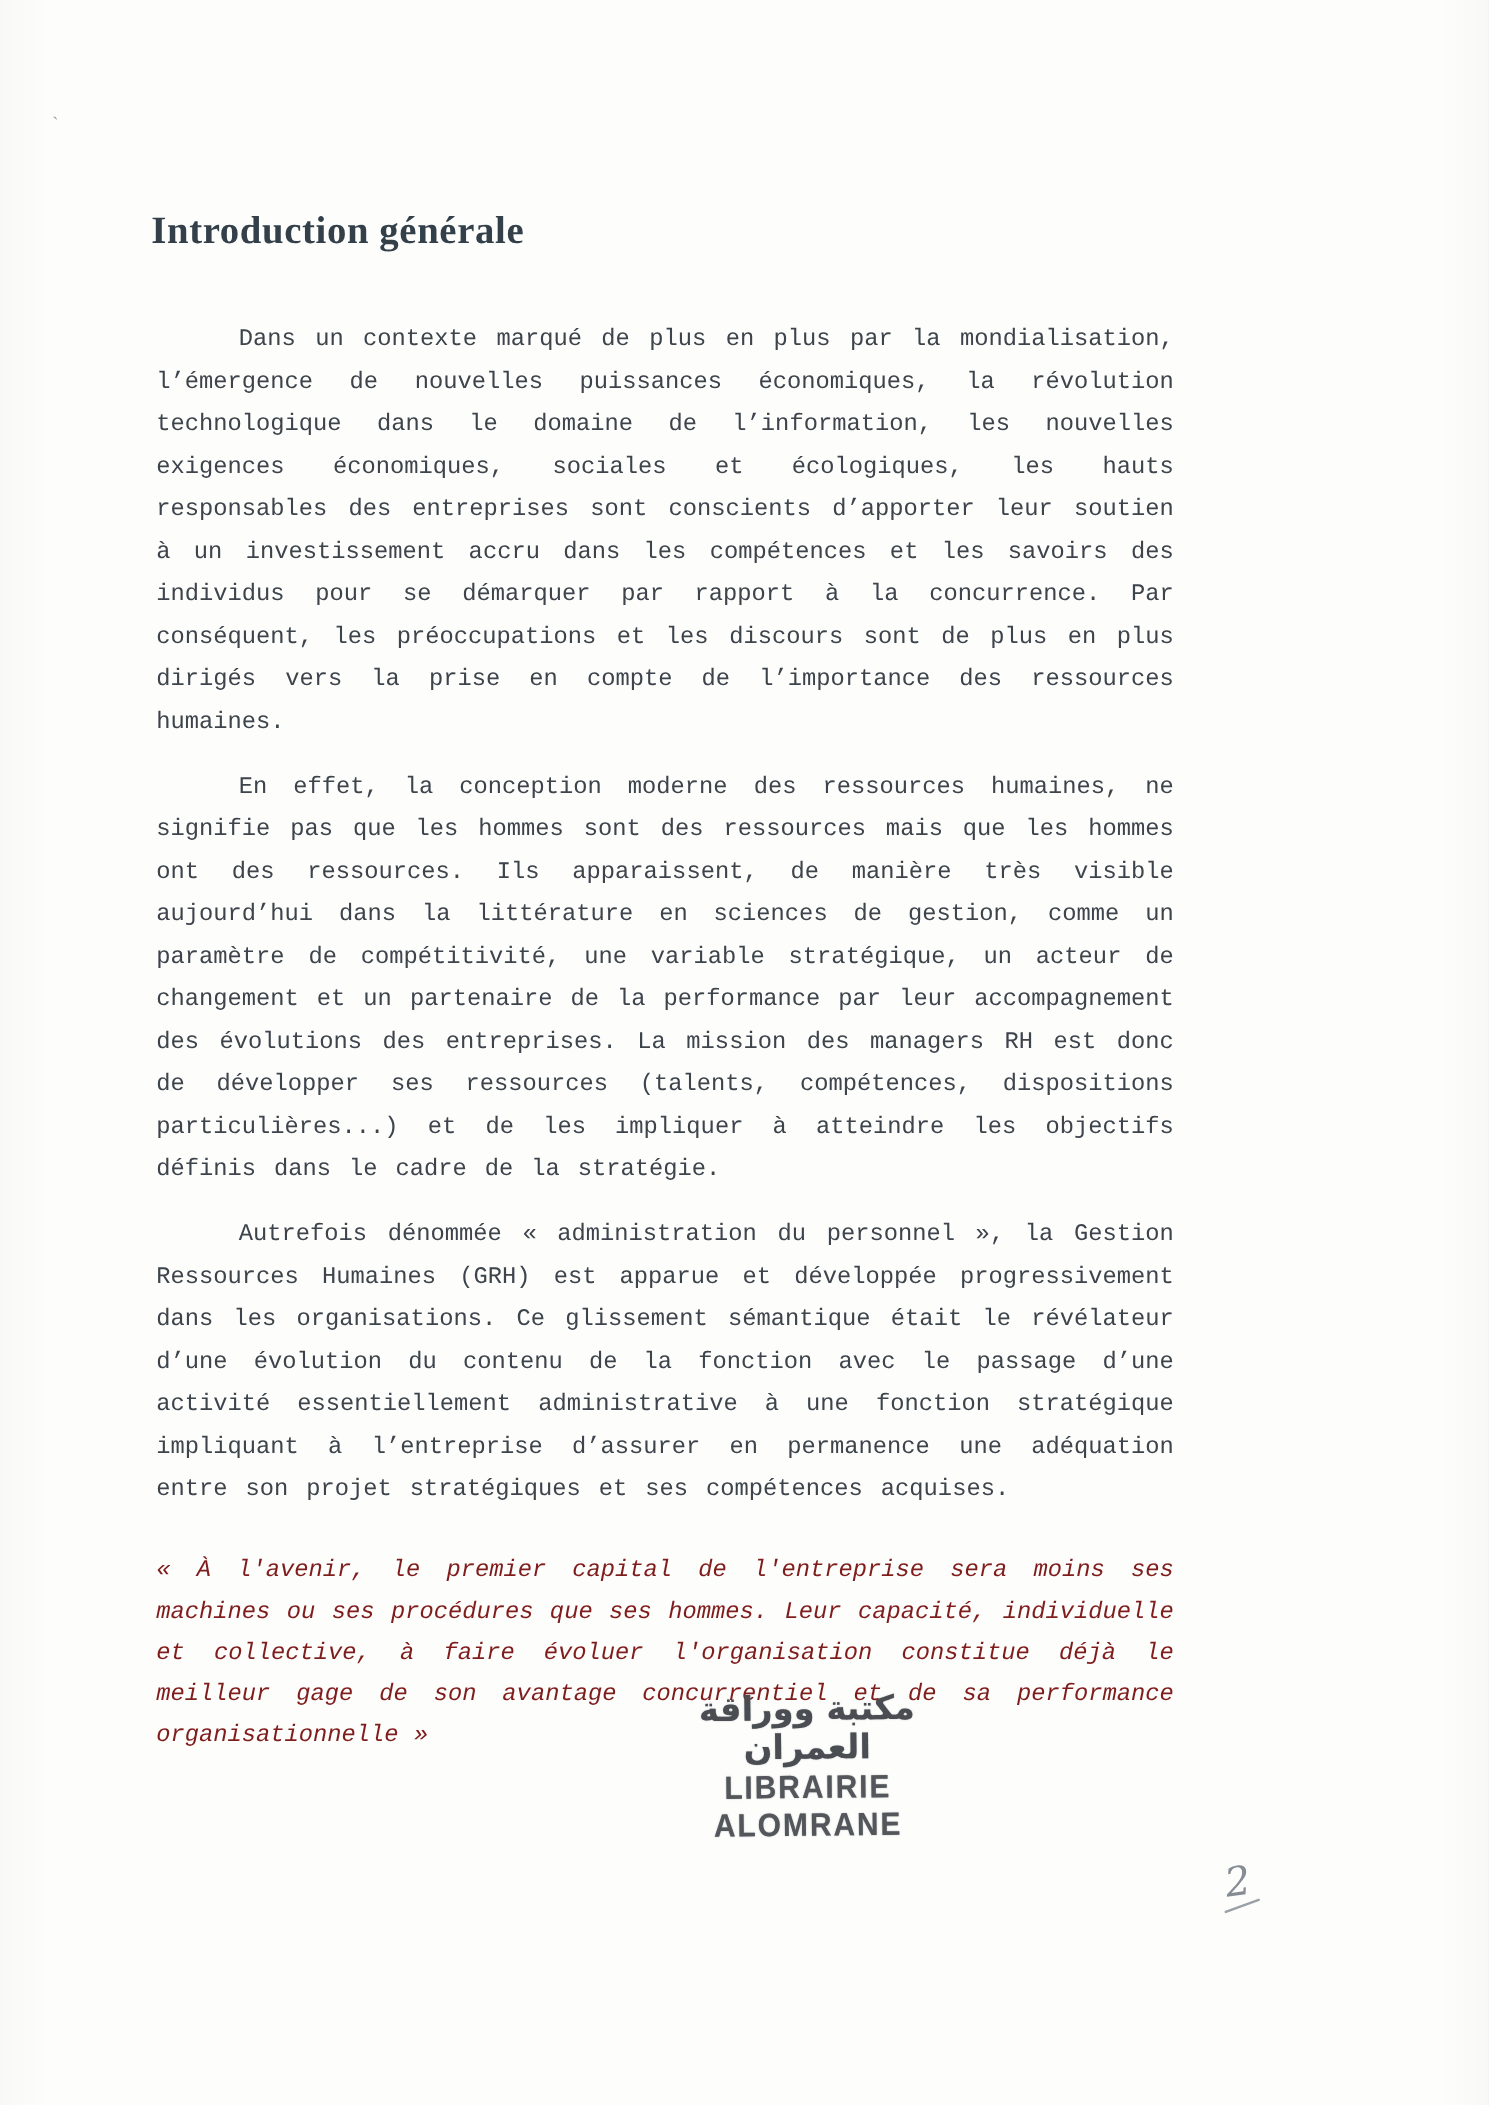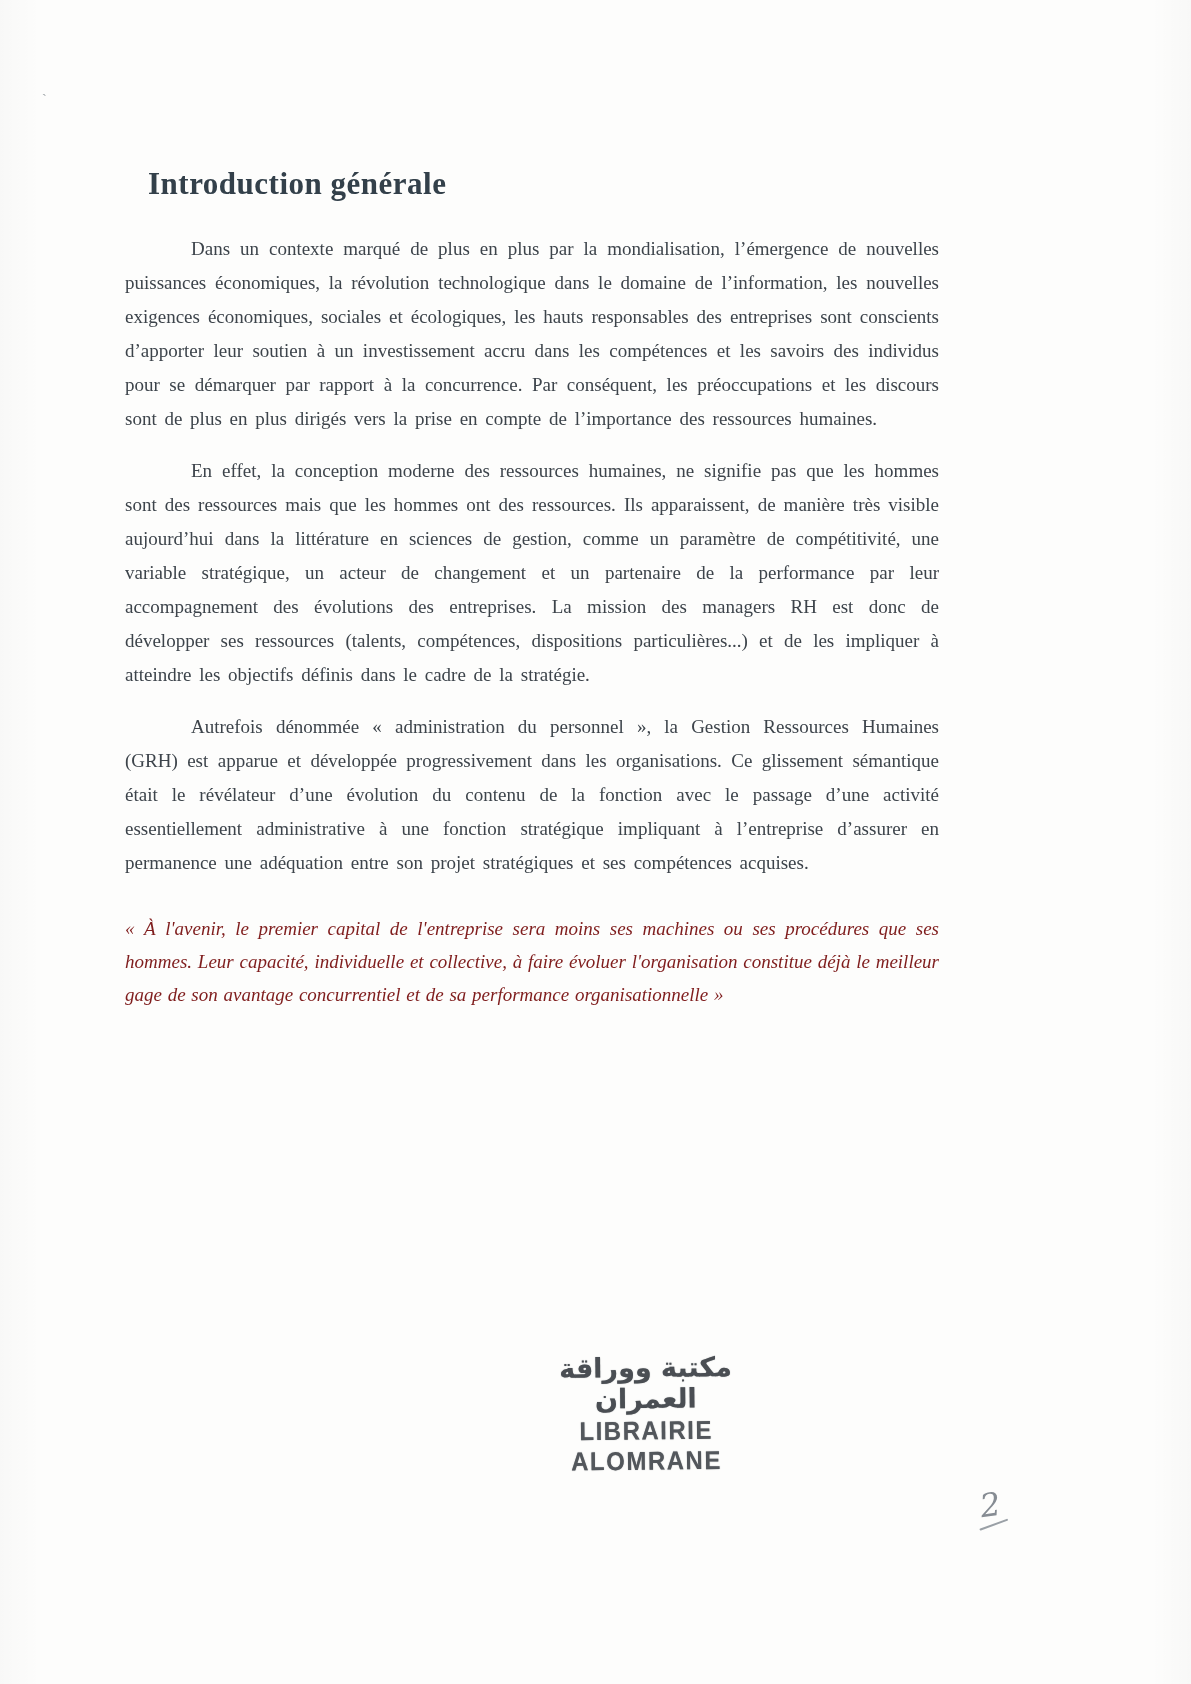--- a/index.html
+++ b/index.html
@@ -23,32 +23,33 @@
     position: absolute;
     inset: 0;
     pointer-events: none;
     background:
       linear-gradient(90deg, rgba(0,0,0,0.02), rgba(0,0,0,0) 40px),
       linear-gradient(270deg, rgba(0,0,0,0.02), rgba(0,0,0,0) 40px);
   }
   .title {
     position: absolute;
     top: 166px;
-    left: 148px;
+    left: 121px;
     margin: 0;
     font-size: 31px;
     font-weight: bold;
     letter-spacing: 0.5px;
     color: #33404a;
   }
   .content {
     position: absolute;
-    top: 232px;
+    top: 254px;
     left: 125px;
     width: 814px;
+    font-family: Liberation Mono, monospace;
   }
   .para {
     margin: 0 0 18px 0;
     font-size: 19px;
     line-height: 34px;
     text-align: justify;
     text-indent: 66px;
     word-spacing: 3px;
     color: #3d444b;
   }

